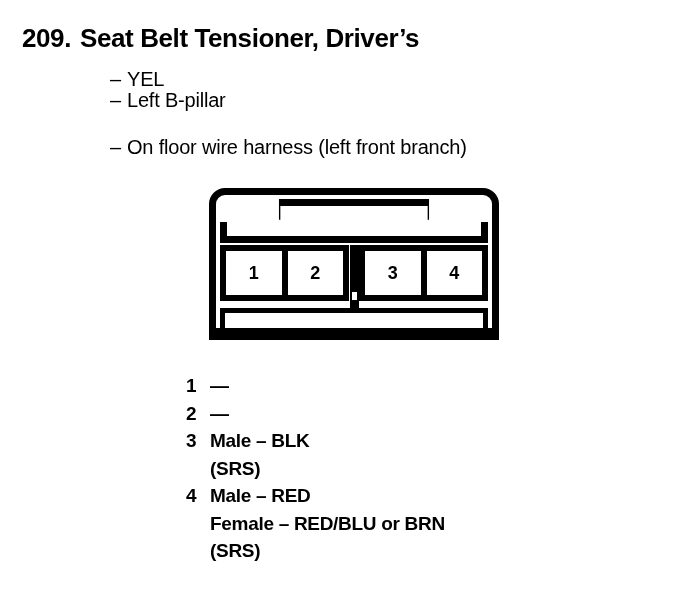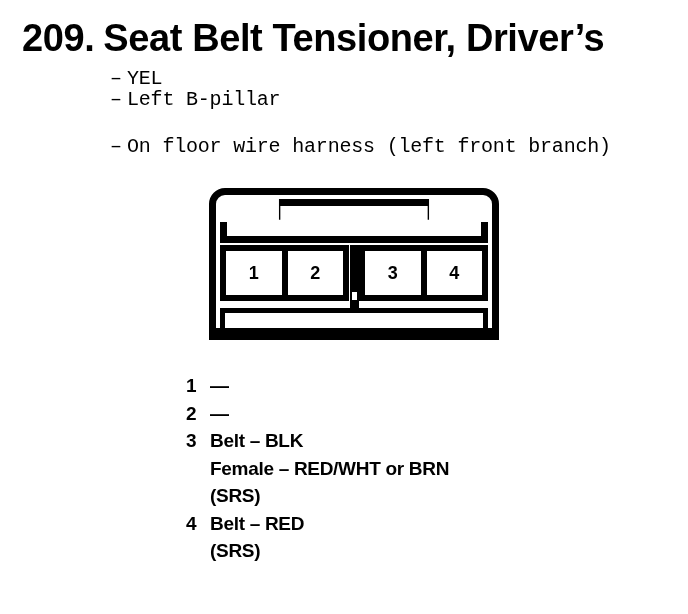--- a/index.html
+++ b/index.html
@@ -14,39 +14,38 @@
     font-family: "Liberation Sans", sans-serif;
     color: #000000;
     overflow: hidden;
   }
 
   
   .header-title {
     position: absolute;
     left: 22px;
     top: 21px;
-    font-size: 38px;
+    font-size: 26px;
     font-weight: bold;
     letter-spacing: -0.4px;
     white-space: nowrap;
     line-height: 34px;
   }
   .header-title .num {
     margin-right: 9px;
   }
 
   .subline {
     position: absolute;
     left: 110px;
     font-size: 20px;
     font-weight: normal;
     white-space: nowrap;
     line-height: 22px;
     letter-spacing: -0.2px;
-    font-family: Liberation Mono, monospace;
   }
   .subline .dash {
     display: inline-block;
     width: 17px;
   }
   .subline-1 { top: 68px; }
   .subline-2 { top: 89px; }
   .subline-3 { top: 136px; }
 
   
@@ -272,27 +271,27 @@
   <div class="legend-row">
     <div class="legend-num">2</div>
     <div class="legend-body">
       <span class="ln">—</span>
     </div>
   </div>
 
   <div class="legend-row">
     <div class="legend-num">3</div>
     <div class="legend-body">
-      <span class="ln">Belt – BLK</span>
-      <span class="ln">Female – RED/WHT or BRN</span>
+      <span class="ln">Male – BLK</span>
       <span class="ln">(SRS)</span>
     </div>
   </div>
 
   <div class="legend-row">
     <div class="legend-num">4</div>
     <div class="legend-body">
-      <span class="ln">Belt – RED</span>
+      <span class="ln">Male – RED</span>
+      <span class="ln">Female – RED/BLU or BRN</span>
       <span class="ln">(SRS)</span>
     </div>
   </div>
 
 </div>
 
 </body></html>

